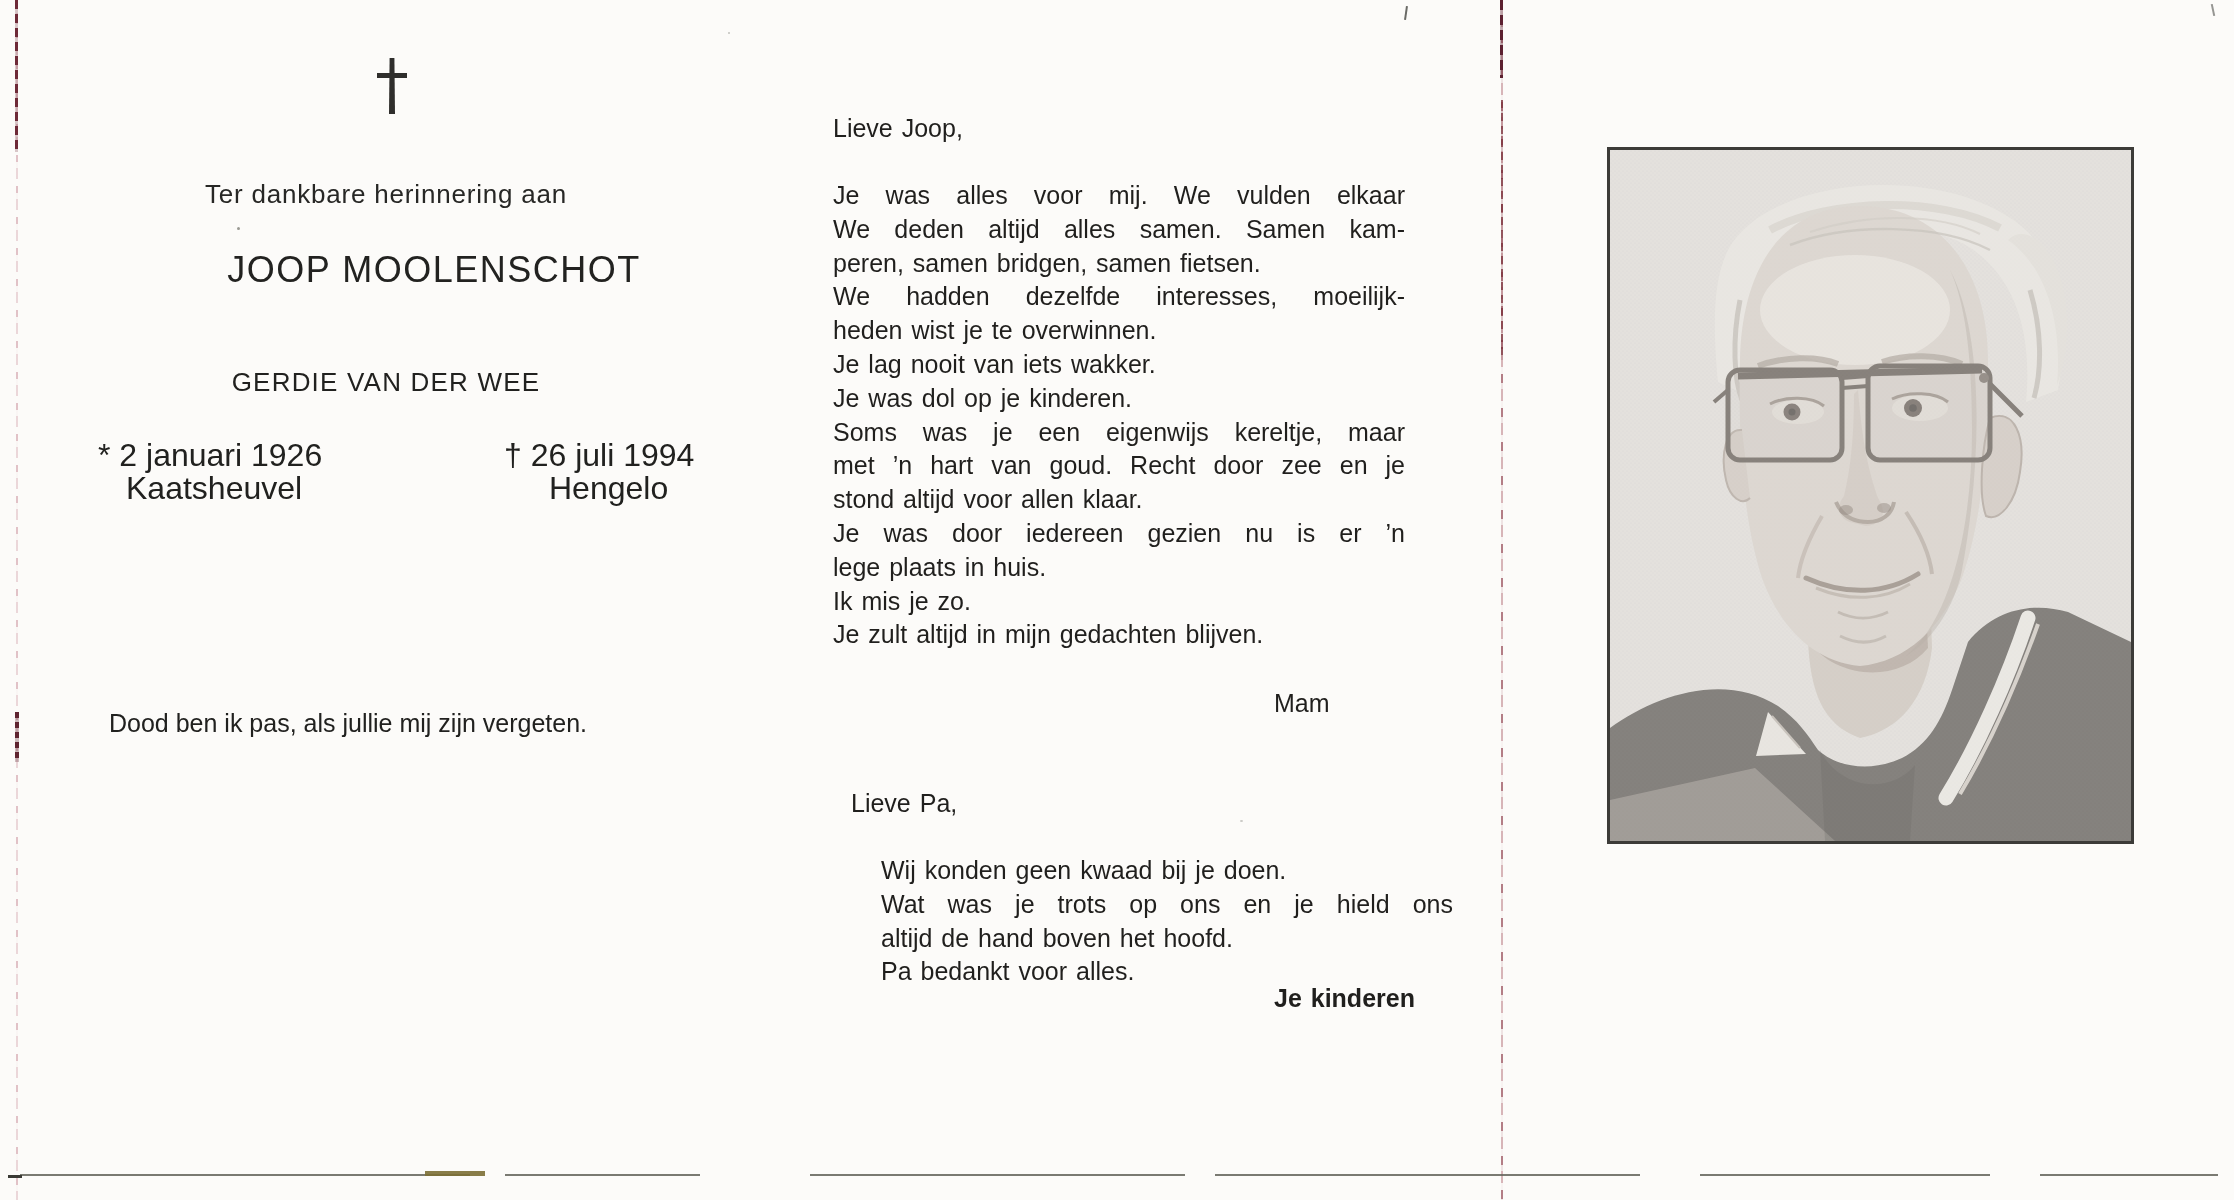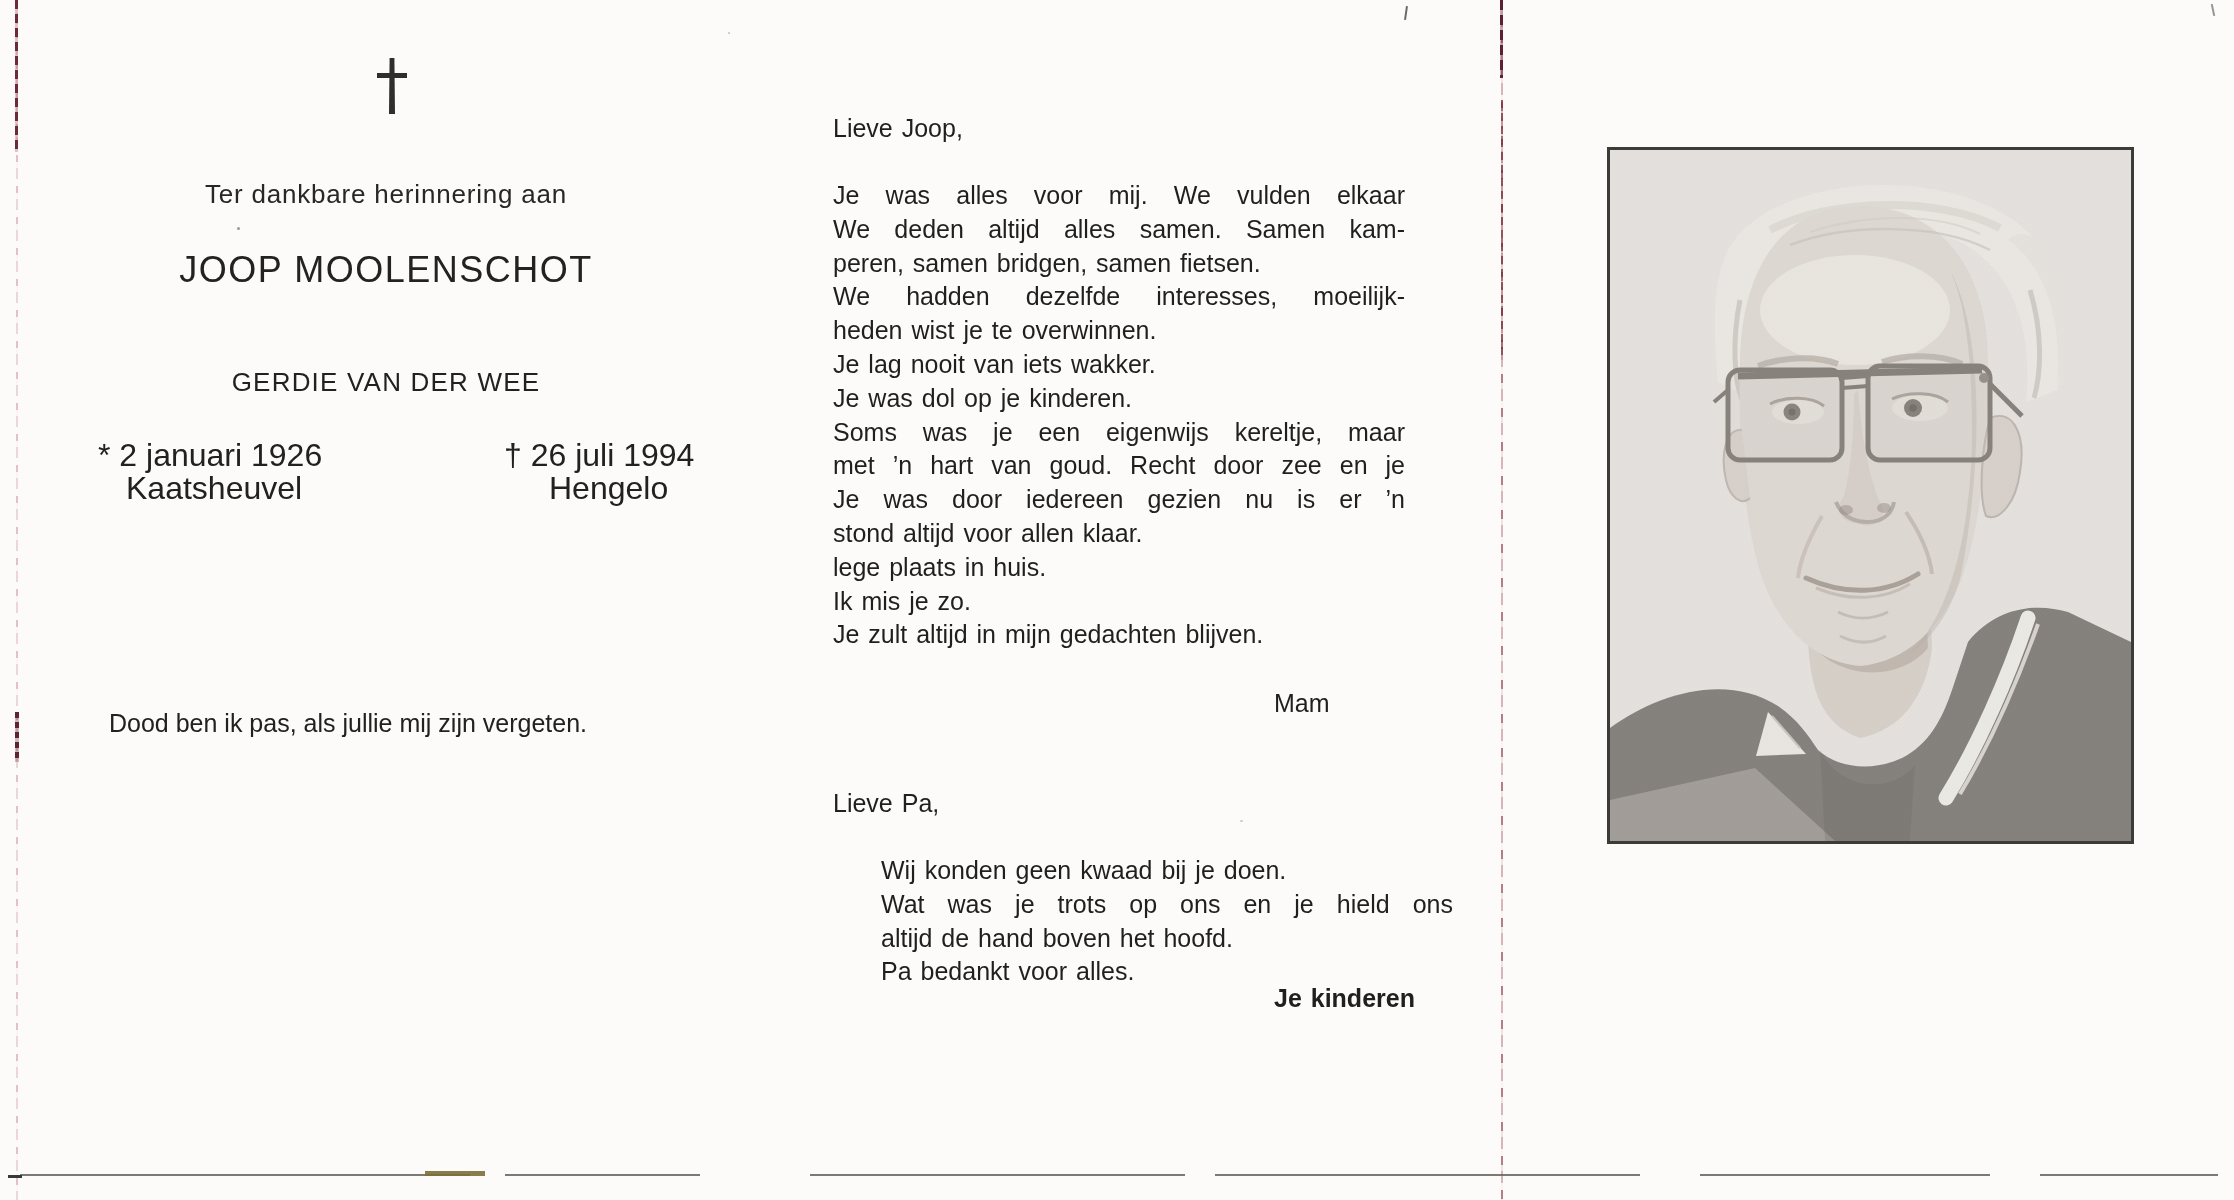--- a/index.html
+++ b/index.html
@@ -6,21 +6,21 @@
   #canvas{
     position:relative;width:2234px;height:1200px;overflow:hidden;
     background:#fcfbf9;
     font-family:"Liberation Sans",sans-serif;
     color:#21211f;
   }
   .abs{position:absolute;}
   
   .lp-center{left:0;width:772px;text-align:center;}
   .intro{top:179px;font-size:26px;letter-spacing:0.8px;color:#272725;}
-  .name{top:249px;font-size:36px;letter-spacing:1.5px;color:#222220;}
+  .name{top:249px;font-size:36px;letter-spacing:1.5px;color:#222220;padding-left:48px;}
   .relation{top:316px;font-size:26px;letter-spacing:0.5px;}
   .spouse{top:367px;font-size:26px;letter-spacing:1.2px;}
   .date-line{font-size:32px;white-space:nowrap;}
   .motto{left:109px;top:709px;font-size:25px;white-space:nowrap;}
   
   .letter-text{font-size:25px;word-spacing:2px;color:#201f1d;}
   .salutation{white-space:nowrap;}
   .para{width:572px;line-height:33.8px;}
   .para .line{height:33.8px;white-space:nowrap;}
   .para .line.just{white-space:normal;text-align:justify;text-align-last:justify;-moz-text-align-last:justify;text-justify:inter-word;}
@@ -114,30 +114,30 @@
   <div class="abs letter-text para" style="left:833px;top:179px;">
       <div class="line just">Je was alles voor mij. We vulden elkaar</div>
       <div class="line just">We deden altijd alles samen. Samen kam-</div>
       <div class="line">peren, samen bridgen, samen fietsen.</div>
       <div class="line just">We hadden dezelfde interesses, moeilijk-</div>
       <div class="line">heden wist je te overwinnen.</div>
       <div class="line">Je lag nooit van iets wakker.</div>
       <div class="line">Je was dol op je kinderen.</div>
       <div class="line just">Soms was je een eigenwijs kereltje, maar</div>
       <div class="line just">met ’n hart van goud. Recht door zee en je</div>
+      <div class="line">stond altijd voor allen klaar.</div>
       <div class="line just">Je was door iedereen gezien nu is er ’n</div>
-      <div class="line">stond altijd voor allen klaar.</div>
       <div class="line">lege plaats in huis.</div>
       <div class="line">Ik mis je zo.</div>
       <div class="line">Je zult altijd in mijn gedachten blijven.</div>
     </div>
 
   <div class="abs letter-text signature" style="left:1237px;top:689px;">Mam</div>
 
-  <div class="abs letter-text salutation" style="left:833px;top:789px;text-align:right;">Lieve Pa,</div>
+  <div class="abs letter-text salutation" style="left:851px;top:789px;text-align:right;">Lieve Pa,</div>
 
   <div class="abs letter-text para" style="left:881px;top:854px;">
       <div class="line">Wij konden geen kwaad bij je doen.</div>
       <div class="line just">Wat was je trots op ons en je hield ons</div>
       <div class="line">altijd de hand boven het hoofd.</div>
       <div class="line">Pa bedankt voor alles.</div>
     </div>
 
   <div class="abs letter-text signature" style="left:1237px;top:984px;font-weight:bold;">Je kinderen</div>
 

